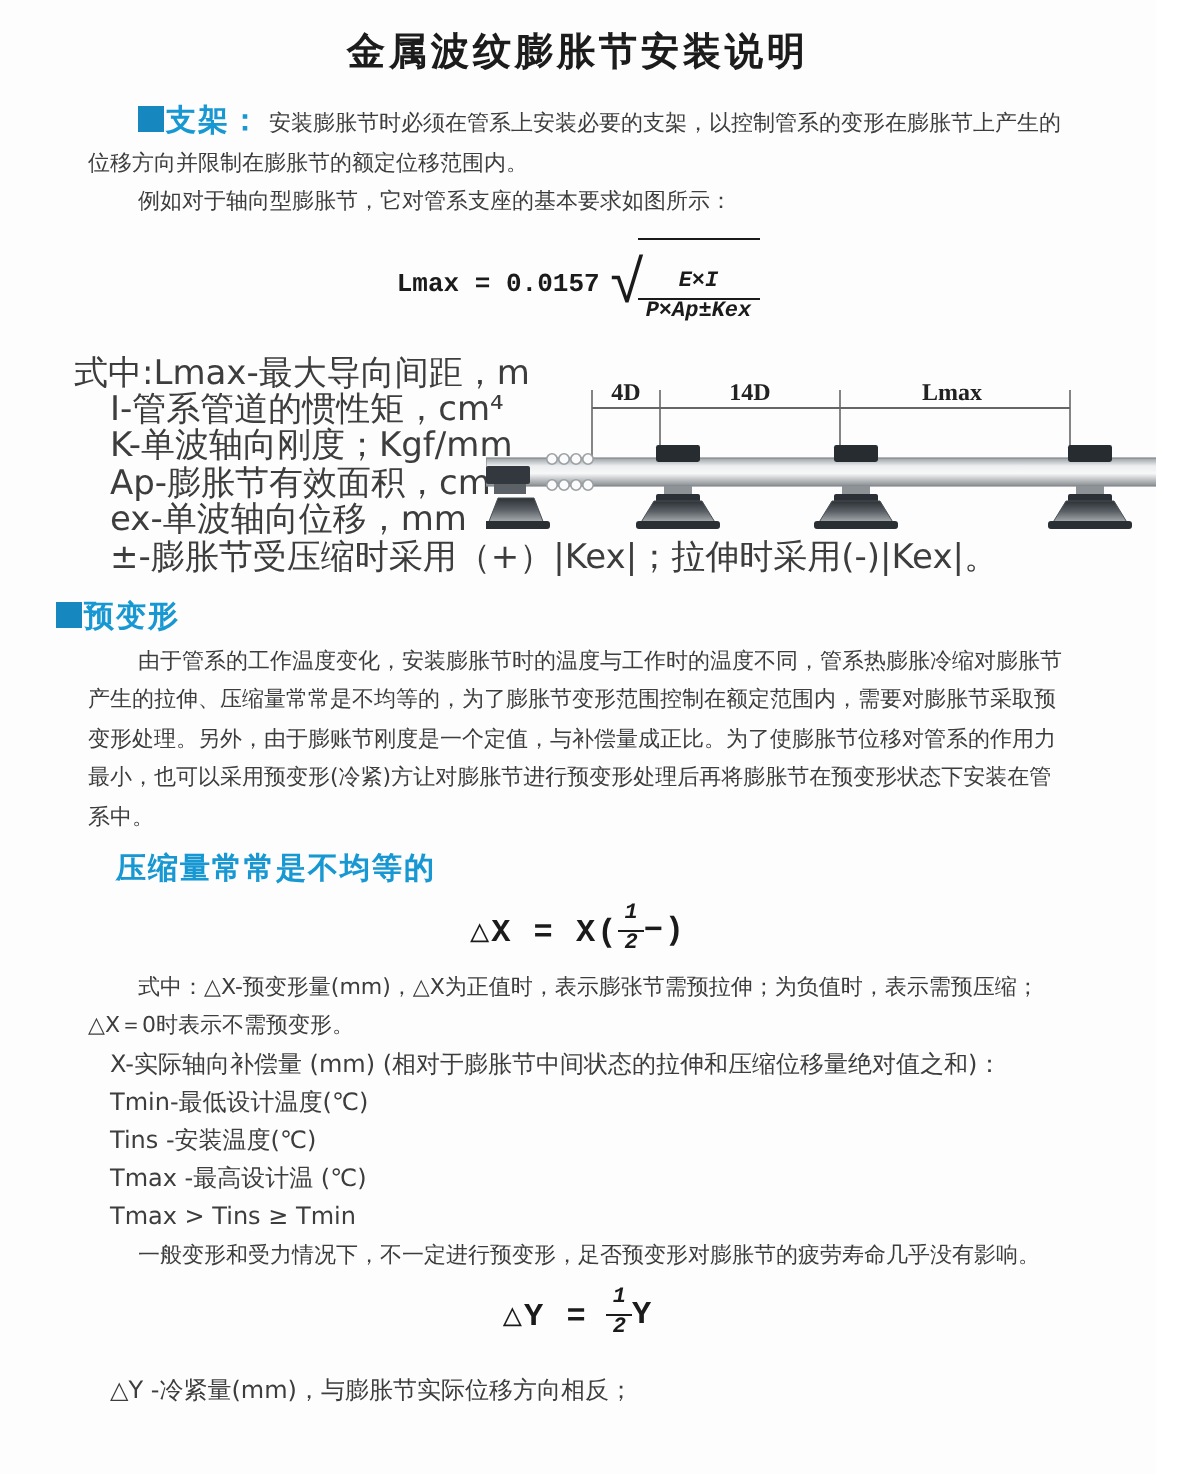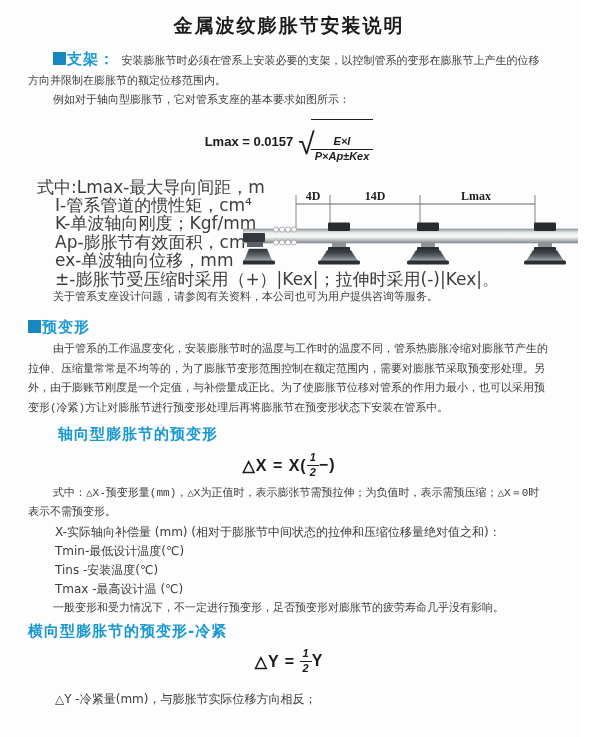--- a/index.html
+++ b/index.html
@@ -6,36 +6,36 @@
   html,body{margin:0;padding:0;background:#ffffff;}
   .page{
     width:578px;height:737px;position:relative;overflow:hidden;
     background:#fdfdfd;color:var(--ink);
     font-family:"DejaVu Sans","Liberation Sans",sans-serif;
   }
   .title{
     padding-top:13px;text-align:center;font-size:19px;font-weight:bold;
     color:#1c1c1c;letter-spacing:2px;
   }
-  .para{margin:0 28px;font-size:11px;line-height:19.5px;text-indent:25px;font-family:Liberation Mono, monospace;}
+  .para{margin:0 44px;font-size:11px;line-height:19.5px;text-indent:25px;}
   .intro{margin-top:12px;}
   .sq{display:inline-block;width:13px;height:13px;background:var(--square);
       vertical-align:-1px;margin-right:1px;}
   .sec-head-inline{font-size:15px;font-weight:bold;color:var(--accent);letter-spacing:1px;}
   .sec-title{margin:11px 0 3px 28px;font-size:15px;font-weight:bold;color:var(--accent);letter-spacing:1px;}
   .sub-head{font-size:15px;font-weight:bold;color:var(--accent);letter-spacing:1px;}
   .sub-head.axial{margin:7px 0 2px 58px;}
   .sub-head.lateral{margin:4px 0 2px 28px;}
   .symbols{margin-top:21px;font-size:17px;line-height:18.4px;}
   .sym{margin-left:55px;}
   .sym-intro{margin-left:37px;}
   .line-block{font-size:12px;line-height:19px;}
   .line-block .ln{margin-left:55px;}
   
-  .formula{text-align:center;font-family:Liberation Sans, sans-serif;color:var(--fink);}
+  .formula{text-align:center;font-family:Liberation Mono, monospace;color:var(--fink);}
   .f1{margin:8px 0 3px 0;height:38px;}
   .f-lhs{font-weight:bold;font-size:13px;vertical-align:middle;}
   .radical{font-size:30px;font-weight:400;vertical-align:middle;margin:0 -4px 0 5px;display:inline-block;transform:translateY(3px);}
   .sqrt-body{display:inline-block;border-top:1.6px solid var(--fink);vertical-align:middle;padding-top:15px;}
   .fr{display:inline-block;vertical-align:middle;text-align:center;
       font-size:11px;font-style:italic;font-weight:bold;line-height:1.25;}
   .fr .t{display:block;border-bottom:1px solid var(--fink);padding:0 5px 1px;}
   .fr .b{display:block;padding:0 4px;}
   .f2{margin:7px 0 4px 0;}
   .f3{margin:6px 0 10px 0;}
@@ -60,21 +60,20 @@
 
   <div class="symbols">
     <div class="sym-intro">式中:Lmax-最大导向间距，m</div>
     <div class="sym">I-管系管道的惯性矩，cm⁴</div>
     <div class="sym">K-单波轴向刚度；Kgf/mm</div>
     <div class="sym">Ap-膨胀节有效面积，cm²</div>
     <div class="sym">ex-单波轴向位移，mm</div>
     <div class="sym">±-膨胀节受压缩时采用（+）|Kex|；拉伸时采用(-)|Kex|。</div>
   </div>
 
-  <p class="para">关于管系支座设计问题，请参阅有关资料，本公司也可为用户提供咨询等服务。</p>
 
   <svg class="diagram" viewBox="0 0 354 86" xmlns="http://www.w3.org/2000/svg">
     <defs>
       <linearGradient id="pg" x1="0" y1="0" x2="0" y2="1">
         <stop offset="0" stop-color="#9aa0a4"></stop>
         <stop offset="0.28" stop-color="#eceeef"></stop>
         <stop offset="0.55" stop-color="#f7f8f8"></stop>
         <stop offset="1" stop-color="#888d91"></stop>
       </linearGradient>
       <linearGradient id="bg" x1="0" y1="0" x2="0" y2="1">
@@ -122,36 +121,36 @@
 
     <use href="#guide" x="96" y="0"></use>
     <use href="#guide" x="185" y="0"></use>
     <use href="#guide" x="302" y="0"></use>
   </svg>
 
   <div class="sec-title"><span class="sq"></span><span>预变形</span></div>
 
   <p class="para">由于管系的工作温度变化，安装膨胀节时的温度与工作时的温度不同，管系热膨胀冷缩对膨胀节产生的拉伸、压缩量常常是不均等的，为了膨胀节变形范围控制在额定范围内，需要对膨胀节采取预变形处理。另外，由于膨账节刚度是一个定值，与补偿量成正比。为了使膨胀节位移对管系的作用力最小，也可以采用预变形(冷紧)方让对膨胀节进行预变形处理后再将膨胀节在预变形状态下安装在管系中。</p>
 
-  <div class="sub-head axial">轴向型膨胀节的预变形</div>
+  <div class="sub-head axial">压缩量常常是不均等的</div>
 
   <div class="formula f2"><span class="f-op">△X = X(</span><span class="fr half"><span class="t">1</span><span class="b">2</span></span><span class="f-op">−</span><span class="f-op">)</span></div>
 
   <p class="para">式中：△X-预变形量(mm)，△X为正值时，表示膨张节需预拉伸；为负值时，表示需预压缩；△X＝0时表示不需预变形。</p>
 
   <div class="line-block">
     <div class="ln">X-实际轴向补偿量 (mm) (相对于膨胀节中间状态的拉伸和压缩位移量绝对值之和)：</div>
     <div class="ln">Tmin-最低设计温度(℃)</div>
     <div class="ln">Tins -安装温度(℃)</div>
     <div class="ln">Tmax -最高设计温 (℃)</div>
+    <div class="ln">Tmax &gt; Tins ≥ Tmin</div>
   </div>
 
   <p class="para">一般变形和受力情况下，不一定进行预变形，足否预变形对膨胀节的疲劳寿命几乎没有影响。</p>
 
-  <div class="sub-head lateral">横向型膨胀节的预变形-冷紧</div>
 
   <div class="formula f3"><span class="f-op">△Y =</span> <span class="fr half"><span class="t">1</span><span class="b">2</span></span><span class="f-op">Y</span></div>
 
   <div class="line-block final-note">
     <div class="ln">△Y -冷紧量(mm)，与膨胀节实际位移方向相反；</div>
   </div>
 
 </div>
 
 </body></html>

